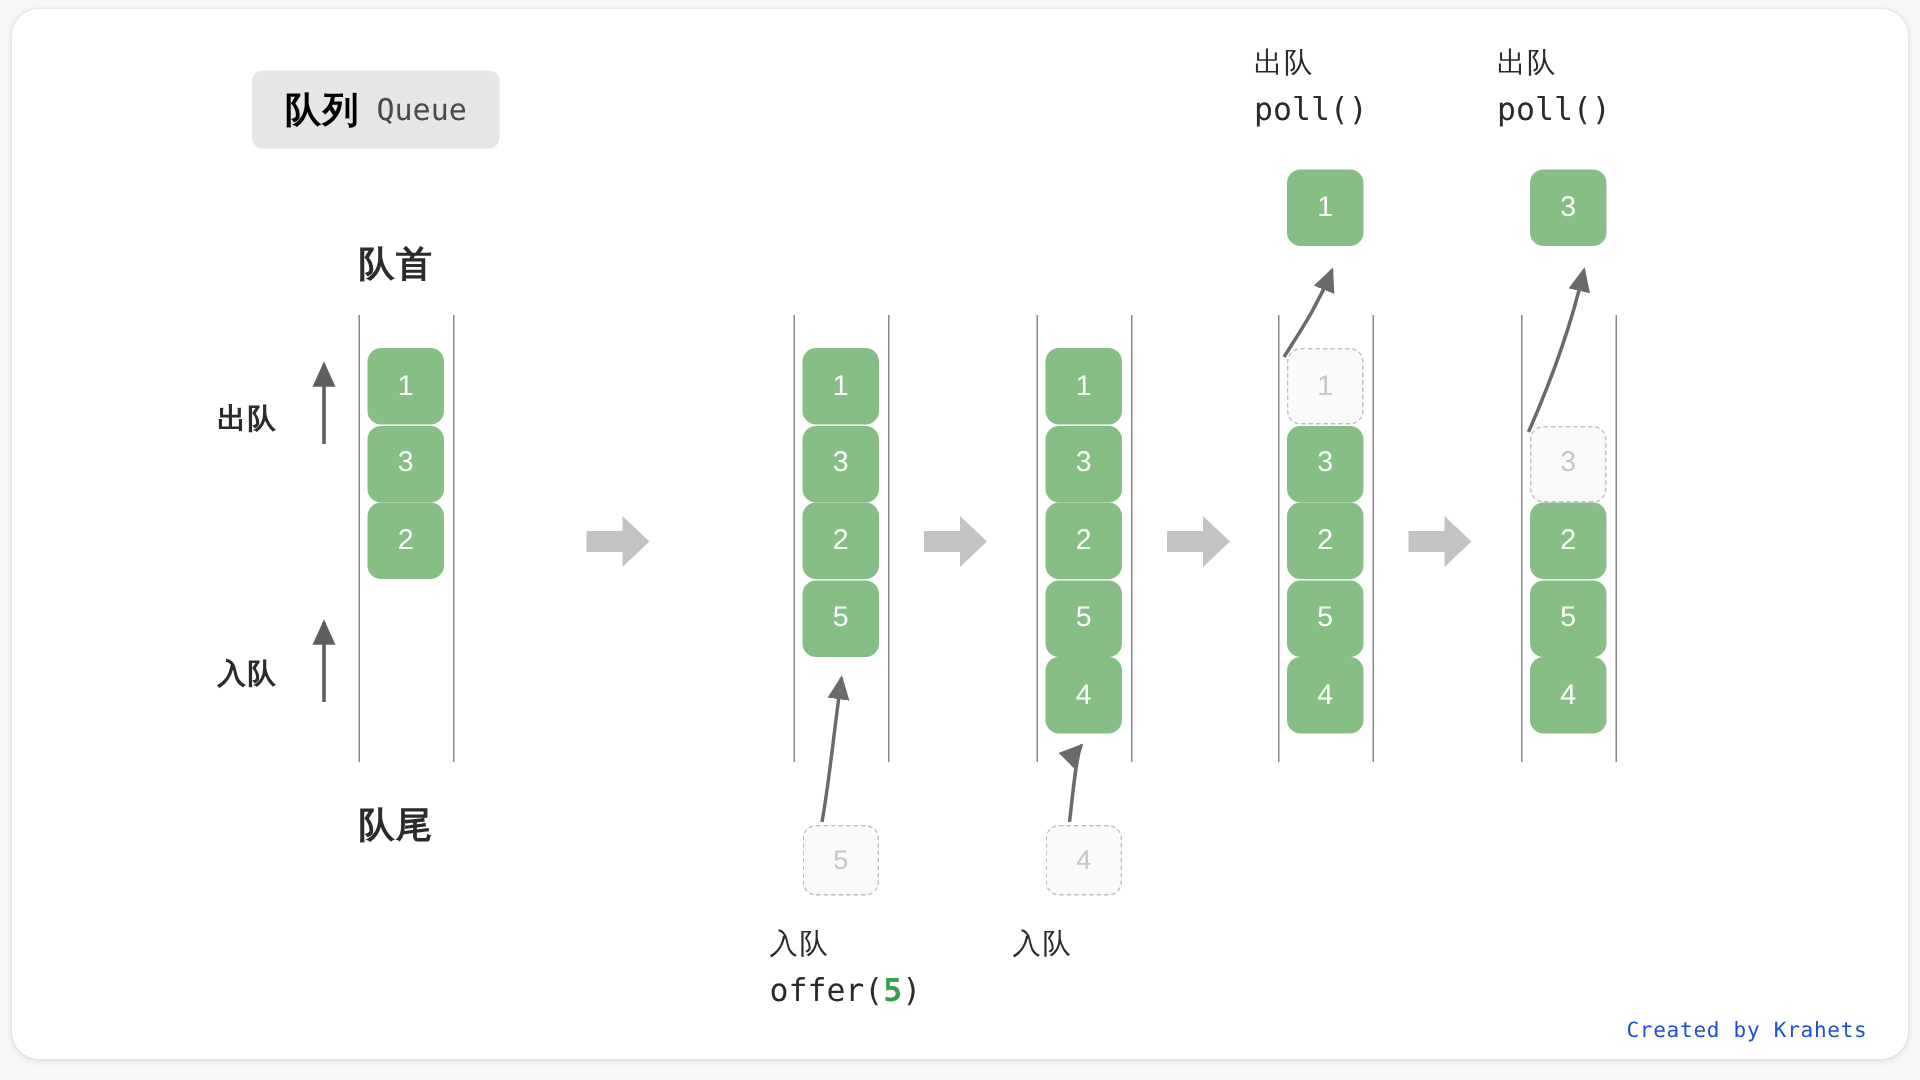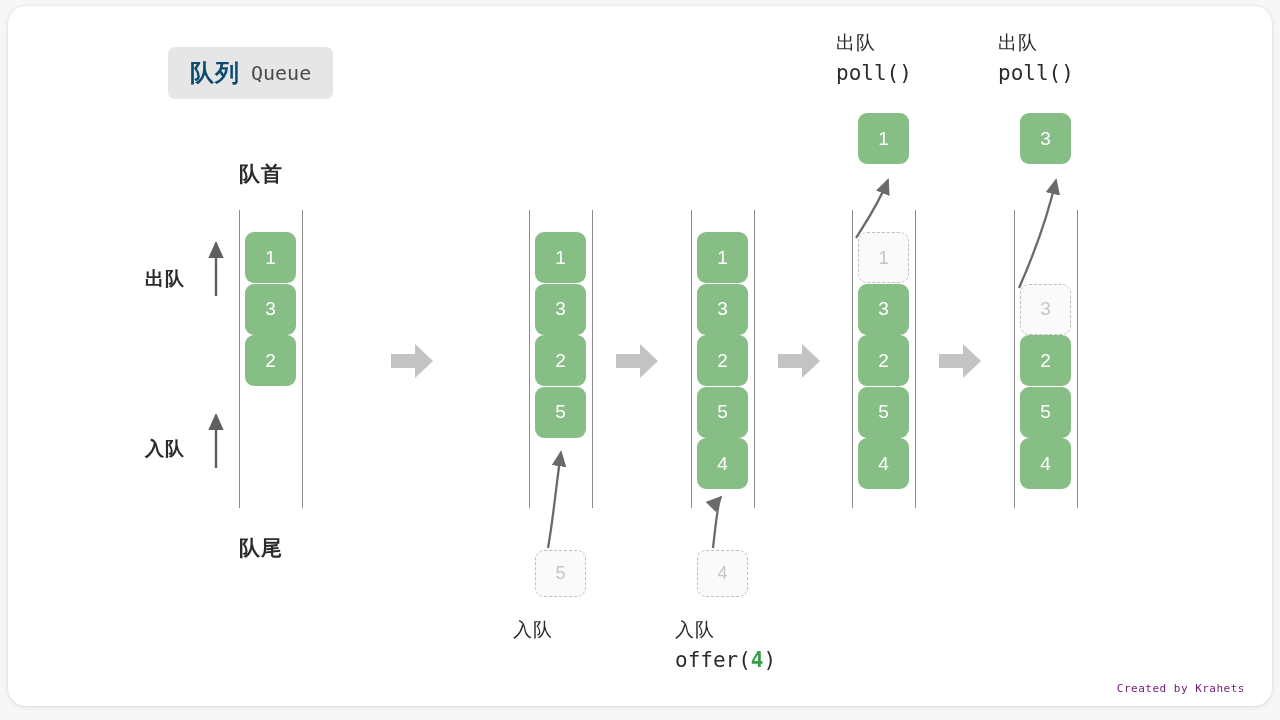--- a/index.html
+++ b/index.html
@@ -17,26 +17,26 @@
   #stage{position:absolute;left:0;top:0;width:1280px;height:720px;}
 
   
   #title-badge{
     position:absolute;left:168px;top:47px;
     height:52px;box-sizing:border-box;
     display:flex;align-items:center;gap:11px;
     padding:0 22px;
     background:#e6e6e6;border-radius:7px;
   }
-  #title-badge .cn{font-size:24px;font-weight:bold;color:#0c4a6e;letter-spacing:1px;}
+  #title-badge .cn{font-size:24px;font-weight:bold;color:#000000;letter-spacing:1px;}
   #title-badge .en{font-family:"DejaVu Sans Mono","Liberation Mono",monospace;font-size:20px;color:#4a4a4a;}
 
   
   .hdr-label{
-    position:absolute;font-size:21px;font-weight:bold;color:#2b2b2b;
+    position:absolute;font-size:24px;font-weight:bold;color:#2b2b2b;
     letter-spacing:1px;white-space:nowrap;
   }
   .side-label{
     position:absolute;font-size:19px;font-weight:bold;color:#2b2b2b;
     letter-spacing:1px;white-space:nowrap;
   }
 
   
   .column{position:absolute;top:0;width:140px;height:720px;}
   .rail{position:absolute;top:210px;width:1px;height:298px;background:#8a8a8a;}
@@ -83,21 +83,21 @@
 
   
   .step-arrow{position:absolute;width:46px;height:46px;}
 
   
   #overlay{position:absolute;left:0;top:0;width:1280px;height:720px;pointer-events:none;}
 
   #watermark{
     position:absolute;right:35px;bottom:25px;
     font-family:"DejaVu Sans Mono","Liberation Mono",monospace;
-    font-size:11px;color:#701a75;letter-spacing:.5px;
+    font-size:14px;color:#1d4ed8;letter-spacing:.5px;
   }
 </style>
 </head>
 <body>
 
 <div id="card"></div>
 
 <div id="stage">
 
   <div id="title-badge">
@@ -122,34 +122,34 @@
       <div class="column" style="left: 501px;">
         <div class="rail left"></div>
         <div class="rail right"></div>
         <div class="cell filled" style="top: 232px;">1</div>
         <div class="cell filled" style="top: 283.5px;">3</div>
         <div class="cell filled" style="top: 335px;">2</div>
         <div class="cell filled" style="top: 386.5px;">5</div>
         <div class="incoming">5</div>
         <div class="caption bottom">
           <span class="cn">入队</span>
+          <span class="code">offer(<span class="arg">5</span>)</span>
         </div>
       </div>
       <div class="column" style="left: 663px;">
         <div class="rail left"></div>
         <div class="rail right"></div>
         <div class="cell filled" style="top: 232px;">1</div>
         <div class="cell filled" style="top: 283.5px;">3</div>
         <div class="cell filled" style="top: 335px;">2</div>
         <div class="cell filled" style="top: 386.5px;">5</div>
         <div class="cell filled" style="top: 438px;">4</div>
         <div class="incoming">4</div>
         <div class="caption bottom">
           <span class="cn">入队</span>
-          <span class="code">offer(<span class="arg">4</span>)</span>
         </div>
       </div>
       <div class="column" style="left: 824px;">
         <div class="rail left"></div>
         <div class="rail right"></div>
         <div class="cell ghost" style="top: 232px;">1</div>
         <div class="cell filled" style="top: 283.5px;">3</div>
         <div class="cell filled" style="top: 335px;">2</div>
         <div class="cell filled" style="top: 386.5px;">5</div>
         <div class="cell filled" style="top: 438px;">4</div>

